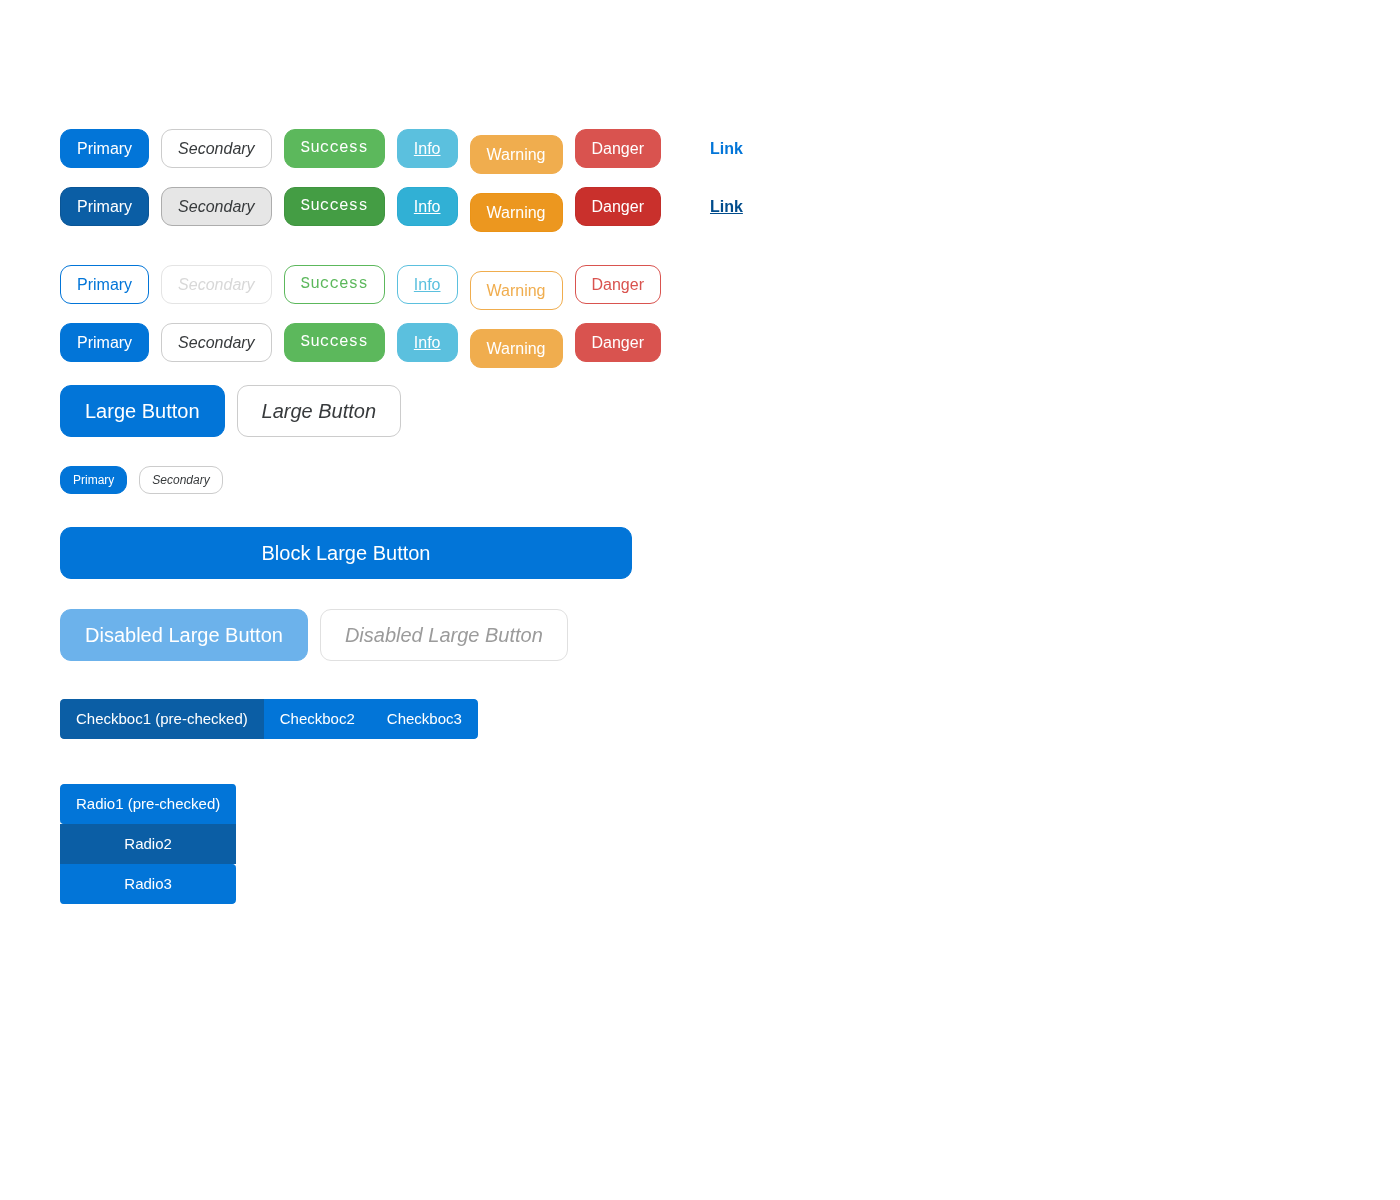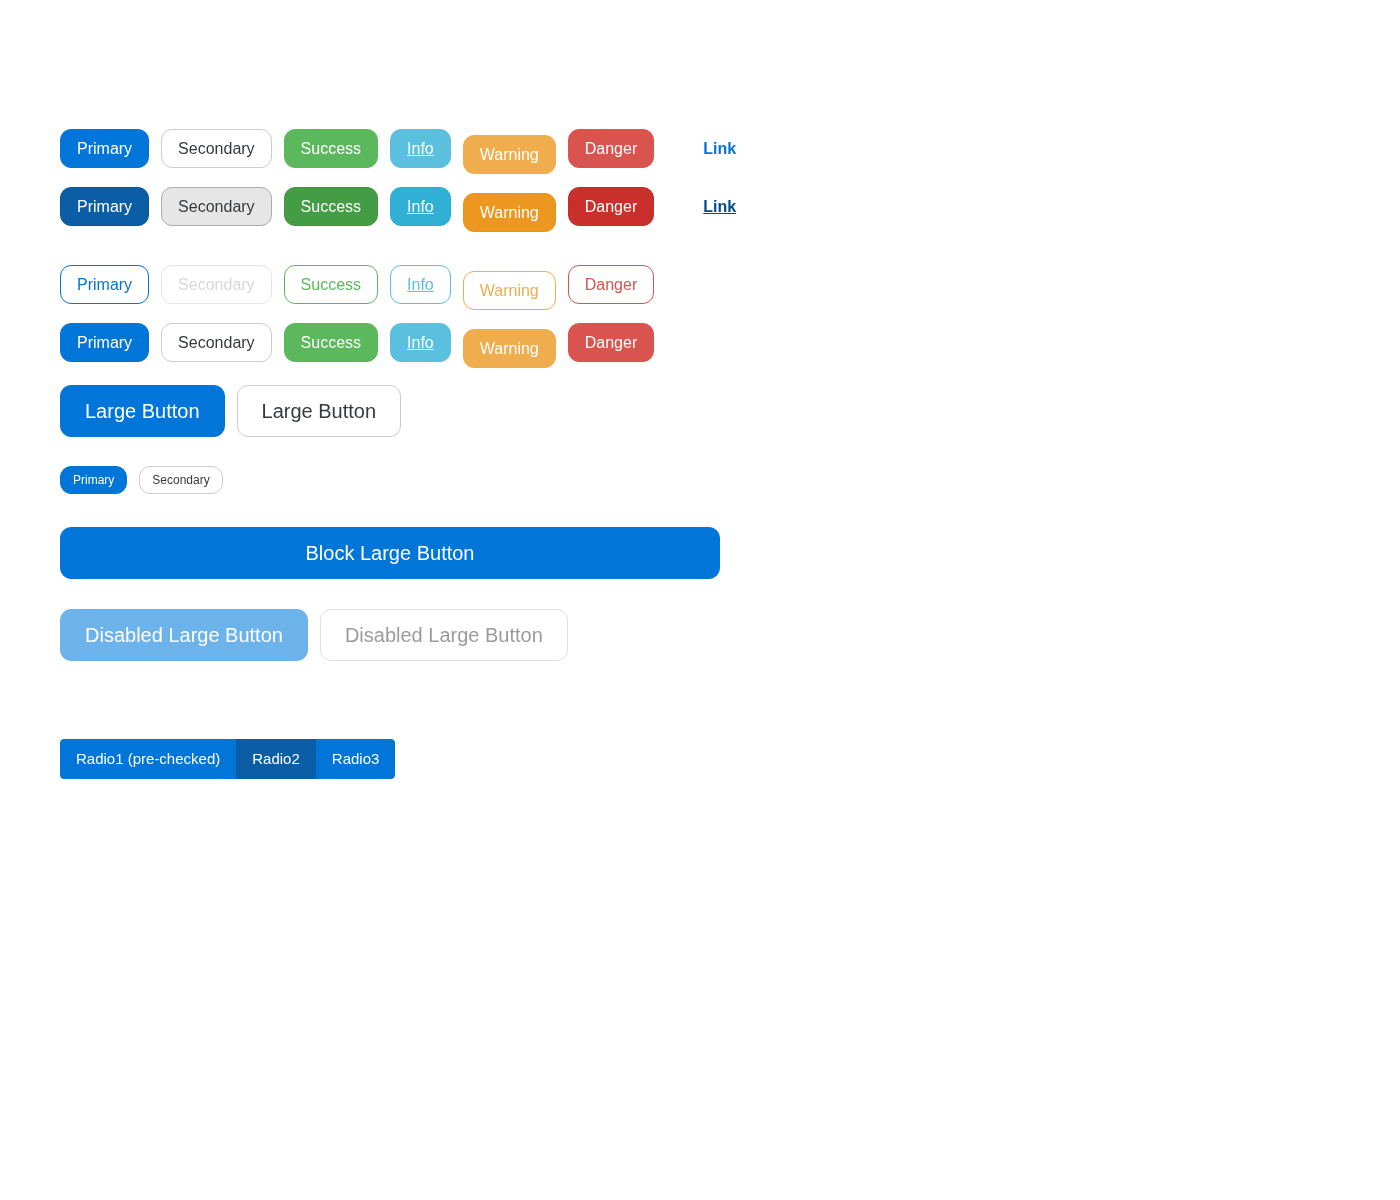--- a/index.html
+++ b/index.html
@@ -45,22 +45,22 @@
     border: 1px solid transparent;
     background: transparent;
     cursor: pointer;
     white-space: nowrap;
     vertical-align: middle;
     text-decoration: none;
   }
 
   
   .btn-primary   { background:#0275d8; border-color:#0275d8; color:#fff; }
-  .btn-secondary { background:#fff;    border-color:#ccc;    color:#373a3c; }
-  .btn-success   { background:#5cb85c; border-color:#5cb85c; color:#fff; }
+  .btn-secondary { background:#fff;    border-color:#ccc;    color:#373a3c;font-style:italic; }
+  .btn-success   { background:#5cb85c; border-color:#5cb85c; color:#fff;font-family:Liberation Mono, monospace; }
   .btn-info      { background:#5bc0de; border-color:#5bc0de; color:#fff;text-decoration:underline; }
   .btn-warning   { background:#f0ad4e; border-color:#f0ad4e; color:#fff;margin-top:13px; }
   .btn-danger    { background:#d9534f; border-color:#d9534f; color:#fff; }
   .btn-link      { background:transparent; border-color:transparent; color:#0275d8; }
 
   
   .st-active.btn-primary   { background:#0b5ea5; border-color:#0a5596; color:#fff; }
   .st-active.btn-secondary { background:#e6e6e6; border-color:#adadad; color:#373a3c; }
   .st-active.btn-success   { background:#449d44; border-color:#409440; color:#fff; }
   .st-active.btn-info      { background:#31b0d5; border-color:#2aabd2; color:#fff; }
@@ -93,24 +93,24 @@
   .btn-row { position:absolute; display:flex; align-items:center; }
   .btn-row > * { margin-right: 12px; border-radius: 11px; }
   .btn-row > *:last-child { margin-right: 0; }
 
   #row-default  { left:60px; top:122px; }
   #row-active   { left:60px; top:180px; }
   #row-outline  { left:60px; top:258px; }
   #row-filled2  { left:60px; top:316px; }
   #row-large    { left:60px; top:385px;justify-content:flex-end; }
   #row-small    { left:60px; top:466px; }
-  #row-block    { left:60px; top:527px; width:660px; }
+  #row-block    { left:60px; top:527px; width:572px; }
   #row-disabled { left:60px; top:609px; }
   #row-checks   { left:60px; top:699px; }
-  #row-radios   { left:60px; top:739px; }
+  #row-radios   { left:60px; top:784px;flex-direction:column; }
 
   .btn-row .btn-link { padding-left: 16px; padding-right: 16px; font-weight: bold; }
 
   
   #row-default .btn-link,
   #row-active  .btn-link { margin-left: 20px; }
 
   
   #row-large .btn-lg:nth-child(1) { min-width: 153px; }
   #row-large .btn-lg:nth-child(2) { min-width: 158px; }
@@ -193,20 +193,25 @@
 
   <div class="btn-row" id="row-block">
     <button class="btn btn-lg btn-primary btn-block">Block Large Button</button>
   </div>
 
   <div class="btn-row" id="row-disabled">
     <button class="btn btn-lg btn-primary st-disabled" disabled="">Disabled Large Button</button>
     <button class="btn btn-lg btn-secondary st-disabled" disabled="">Disabled Large Button</button>
   </div>
 
+  <div class="btn-group" id="row-checks">
+    <button class="btn seg seg-on">Checkboc1 (pre-checked)</button>
+    <button class="btn seg">Checkboc2</button>
+    <button class="btn seg">Checkboc3</button>
+  </div>
 
   <div class="btn-group" id="row-radios">
     <button class="btn seg">Radio1 (pre-checked)</button>
     <button class="btn seg seg-on">Radio2</button>
     <button class="btn seg">Radio3</button>
   </div>
 
 </div>
 
 </body></html>

